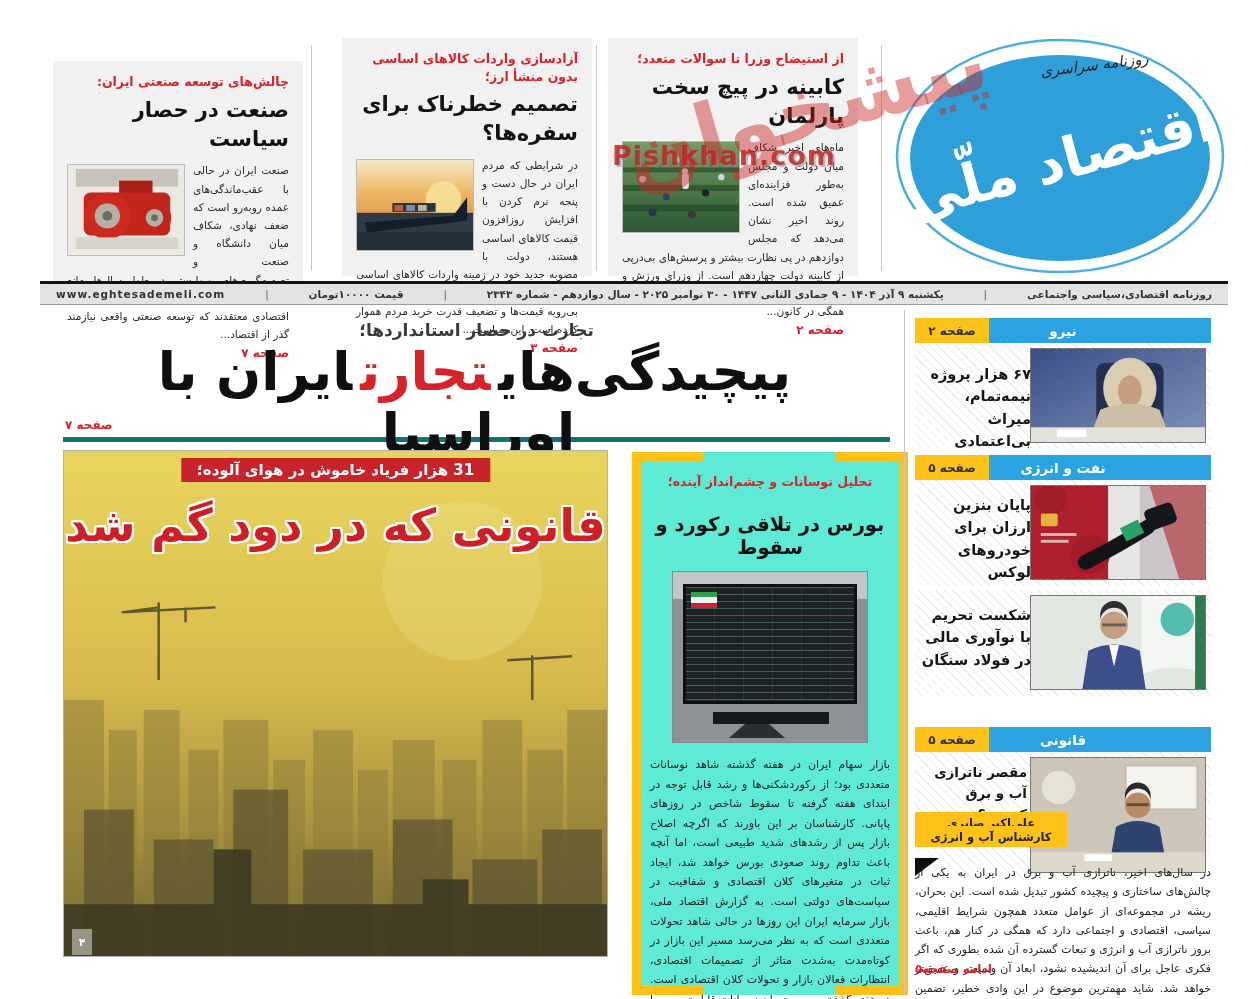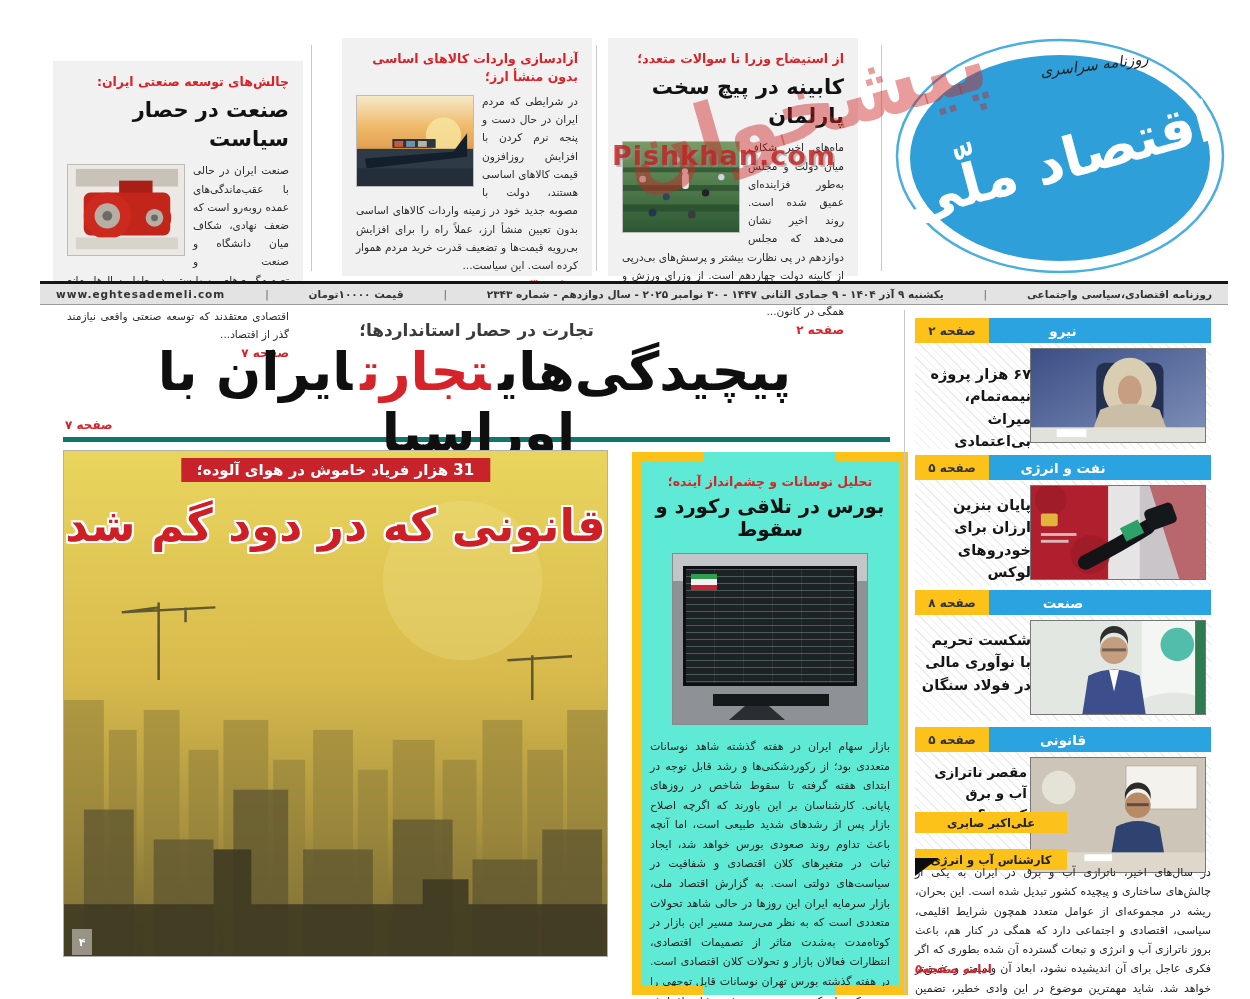--- a/index.html
+++ b/index.html
@@ -57,21 +57,21 @@
   
   .bourse { position:absolute; left:632px; top:452px; width:276px; height:543px; background:#5eead4; }
   .yf { position:absolute; background:#fdc21a; }
   .yf-left  { left:0; top:0; width:9px; height:100%; }
   .yf-right { right:0; top:0; width:9px; height:100%; }
   .yf-tl { left:0; top:0; width:72px; height:9px; }
   .yf-tr { right:0; top:0; width:72px; height:9px; }
   .yf-bl { left:0; bottom:0; width:72px; height:9px; }
   .yf-br { right:0; bottom:0; width:72px; height:9px; }
   .bourse-kicker { margin-top:22px; text-align:center; color:#d6232a; font-size:12.5px; font-weight:bold; }
-  .bourse-headline { text-align:center; color:#111; font-size:19.5px; font-weight:bold; margin-top:6px; }
+  .bourse-headline { text-align:center; color:#111; font-size:19.5px; font-weight:bold; margin-top:24px; }
   .board-wrap { position:relative; width:196px; height:172px; margin:12px auto 0;
                 background:linear-gradient(180deg,#c2c6c8 0 16%, #8e9296 16% 100%); border:1px solid #8a8a8a; }
   .board-screen { position:absolute; left:10px; top:12px; width:174px; height:120px; background:#1d2227; border:3px solid #0d0f11;
                   background-image:repeating-linear-gradient(180deg, rgba(150,200,175,0.35) 0 1px, transparent 1px 7px),
                                    repeating-linear-gradient(90deg, transparent 0 28px, rgba(255,255,255,0.07) 28px 29px); }
   .board-flag { position:absolute; left:5px; top:5px; width:26px; height:16px;
                 background:linear-gradient(180deg,#2f9e4f 0 33%, #f2f2f2 33% 66%, #cc2233 66%); }
   .board-base { position:absolute; left:40px; bottom:18px; width:116px; height:12px; background:#16191c; }
   .board-stand { position:absolute; left:56px; bottom:4px; width:56px; height:0;
                  border-bottom:14px solid #2a2e33; border-left:16px solid transparent; border-right:16px solid transparent; }
@@ -136,20 +136,21 @@
           </g>
         </svg>
       </span>
       <span>ماه‌های اخیر شکاف میان دولت و مجلس به‌طور فزاینده‌ای عمیق شده است. روند اخیر نشان می‌دهد که مجلس دوازدهم در پی نظارت بیشتر و پرسش‌های بی‌درپی از کابینه دولت چهاردهم است. از وزرای ورزش و نیرو گرفته تا وزرای کار، بهداشت و کشاورزی، همگی در کانون...</span>
     </div>
     <div class="card-page">صفحه ۲</div>
   </div>
 
   <div class="story-card" style="left:342px;">
     <div class="card-kicker">آزادسازی واردات کالاهای اساسی بدون منشأ ارز؛</div>
+    <div class="card-headline">تصمیم خطرناک برای سفره‌ها؟</div>
     <div class="card-bodywrap">
       <span class="card-img">
         <svg viewBox="0 0 118 92" preserveAspectRatio="none" aria-hidden="true">
           <defs>
               <linearGradient id="shipsky" x1="0" y1="0" x2="0" y2="1">
             <stop offset="0" stop-color="#f5e9c6"></stop>
                 <stop offset="0.55" stop-color="#efb968"></stop>
                 <stop offset="1" stop-color="#e09a4e"></stop>
           </linearGradient>
             </defs>
@@ -348,24 +349,20 @@
           <path d="M55,78 Q90,60 118,42" stroke="#121417" stroke-width="15" fill="none" stroke-linecap="round"></path>
           <rect x="92" y="38" width="20" height="15" fill="#2ea06a" transform="rotate(-26 102 45)"></rect>
           <rect x="116" y="20" width="30" height="22" rx="5" fill="#15181b" transform="rotate(-20 131 31)"></rect>
         </svg>
       </div>
       <div class="side-headline" style="top:14px;">پایان بنزین ارزان برای خودروهای لوکس</div>
     </div>
   </div>
 
   <div class="side-item" style="top:590px;">
-    <div class="side-header">
-      <div class="side-pagebox">صفحه ۸</div>
-      <div class="side-sec">صنعت</div>
-    </div>
     <div class="side-content" style="height:106px;">
       <div class="side-photo" style="width:176px;height:95px;">
         <svg viewBox="0 0 176 95" preserveAspectRatio="none" aria-hidden="true">
           <rect width="176" height="95" fill="#e3e7e2"></rect>
           <path d="M112,0 L176,0 L176,80 Q145,66 112,80 Z" fill="#f4f6f3"></path>
           <circle cx="148" cy="24" r="17" fill="#35b39e" opacity="0.85"></circle>
           <rect x="166" width="10" height="95" fill="#2f7a4f"></rect>
           <circle cx="84" cy="30" r="14" fill="#c59d7f"></circle>
           <path d="M70,26 a14,14 0 0 1 28,0 l0,-7 a14,14 0 0 0 -28,0 Z" fill="#2e2e2e"></path>
           <rect x="72" y="28" width="24" height="3" fill="#444" opacity="0.7"></rect>
@@ -391,21 +388,21 @@
           <circle cx="108" cy="48" r="13" fill="#b98a66"></circle>
           <path d="M95,44 a13,13 0 0 1 26,0 l0,-6 a13,13 0 0 0 -26,0 Z" fill="#2a2a2a"></path>
           <rect x="97" y="46" width="22" height="3" fill="#333" opacity="0.7"></rect>
           <path d="M78,116 L86,70 Q108,58 130,70 L138,116 Z" fill="#2e4370"></path>
           <rect y="96" width="176" height="20" fill="#ded8ca"></rect>
           <rect x="54" y="98" width="28" height="7" fill="#ffffff"></rect>
         </svg>
       </div>
       <div class="side-headline" style="top:10px; width:108px; font-size:13.5px;">مقصر ناترازی آب و برق کیست؟</div>
       <div class="yellow-label" style="top:60px;">علی‌اکبر صابری</div>
-      <div class="yellow-label" style="top:97px;text-align:center;">کارشناس آب و انرژی</div>
+      <div class="yellow-label" style="top:74px;text-align:center;">کارشناس آب و انرژی</div>
       <div class="corner-tri"></div>
     </div>
   </div>
 
   <div class="editorial-body">در سال‌های اخیر، ناترازی آب و برق در ایران به یکی از چالش‌های ساختاری و پیچیده کشور تبدیل شده است. این بحران، ریشه در مجموعه‌ای از عوامل متعدد همچون شرایط اقلیمی، سیاسی، اقتصادی و اجتماعی دارد که همگی در کنار هم، باعث بروز ناترازی آب و انرژی و تبعات گسترده آن شده بطوری که اگر فکری عاجل برای آن اندیشیده نشود، ابعاد آن وسیعتر و عمیق‌تر خواهد شد. شاید مهمترین موضوع در این وادی خطیر، تضمین امنیت ملی است. اما سوال اساسی این است: مقصر این ناترازی کیست؟ آیا مردم یا عادات و...</div>
   <div class="editorial-continue">ادامه صفحه۵</div>
 
 </div>
 
 </body></html>

